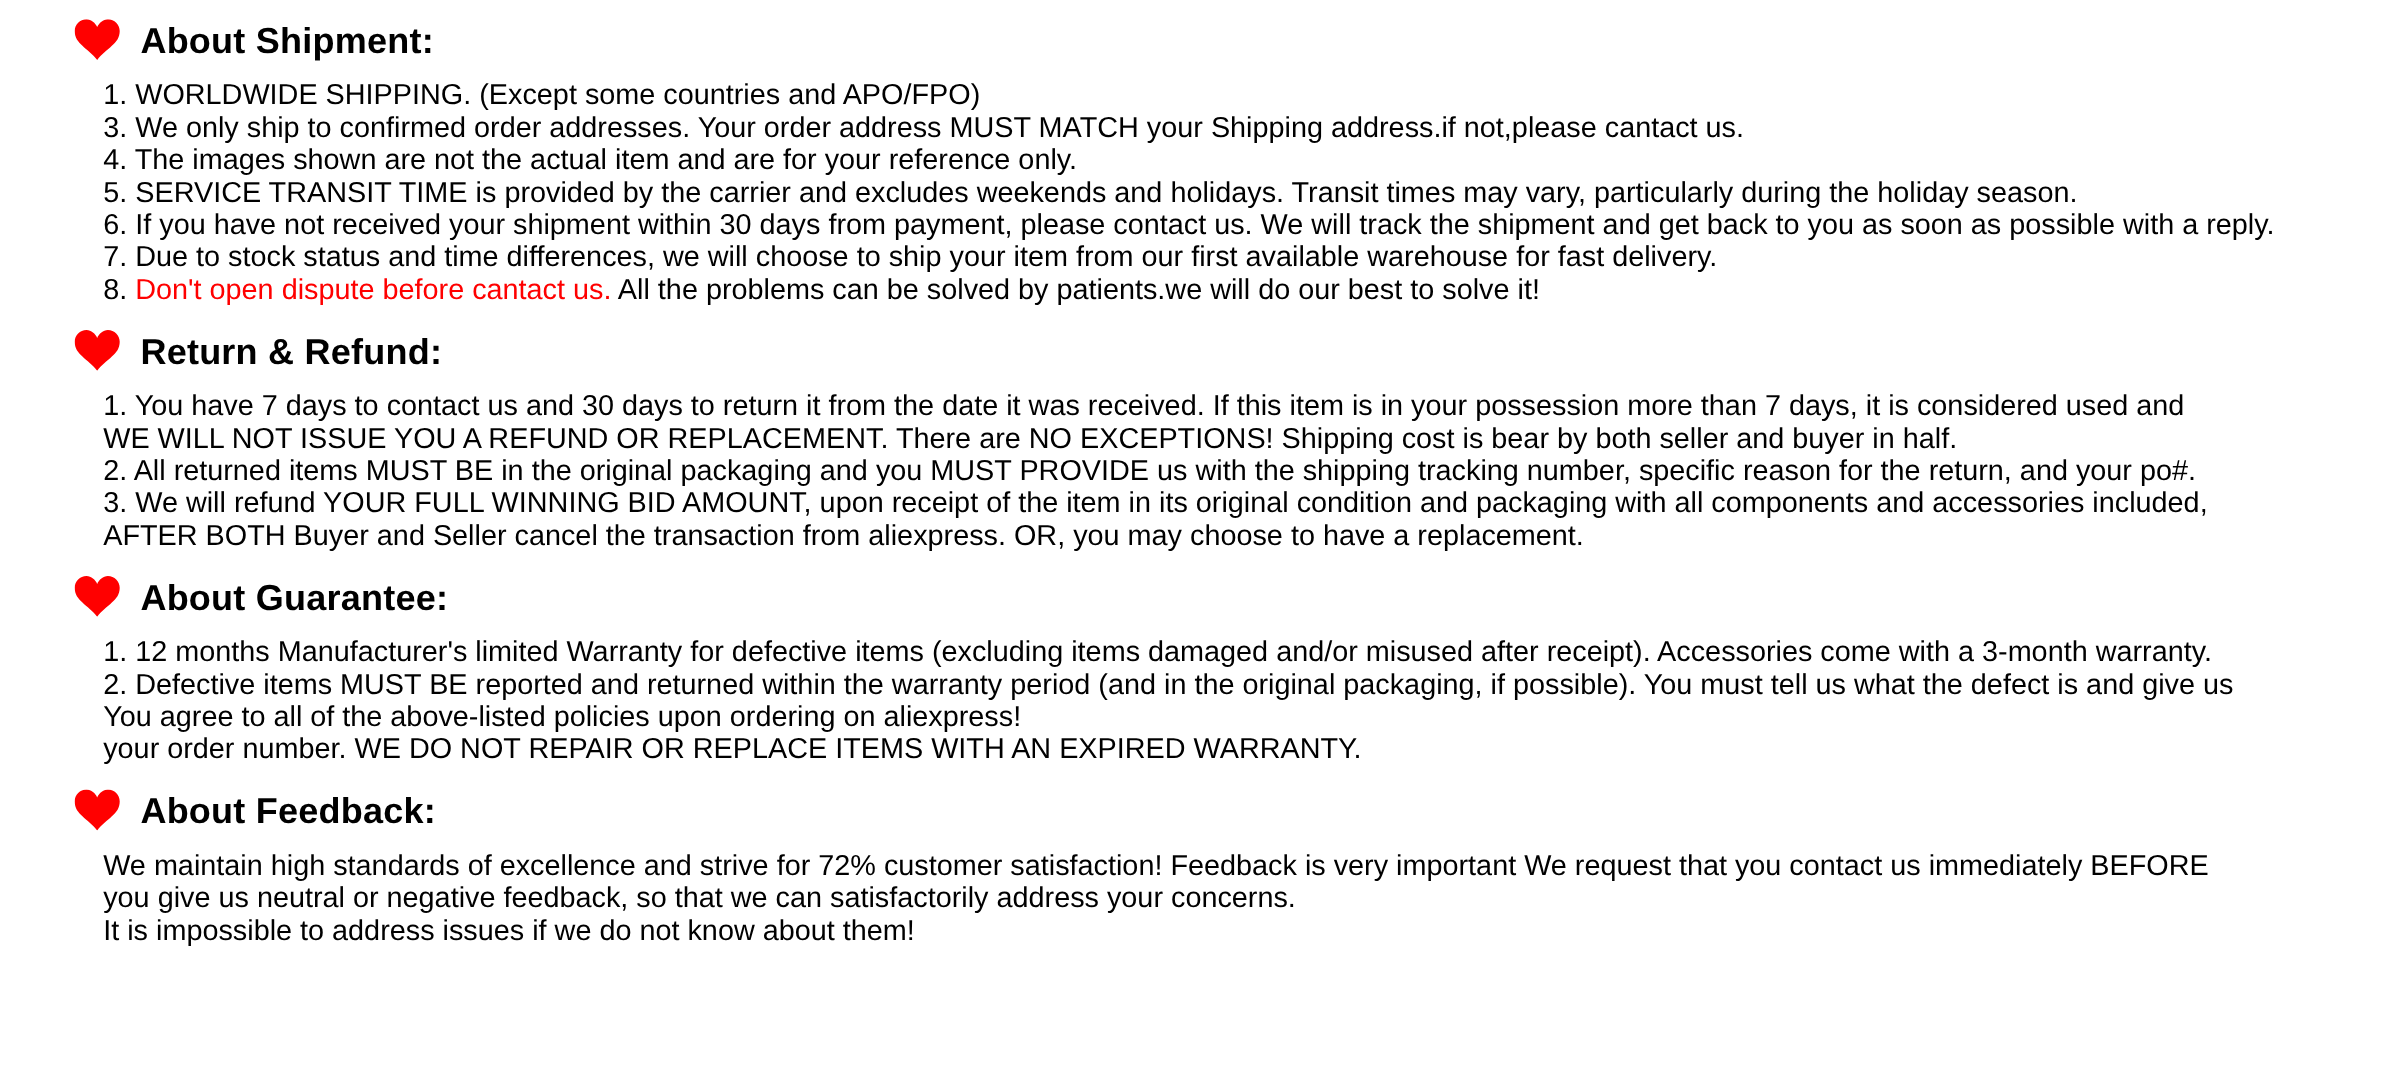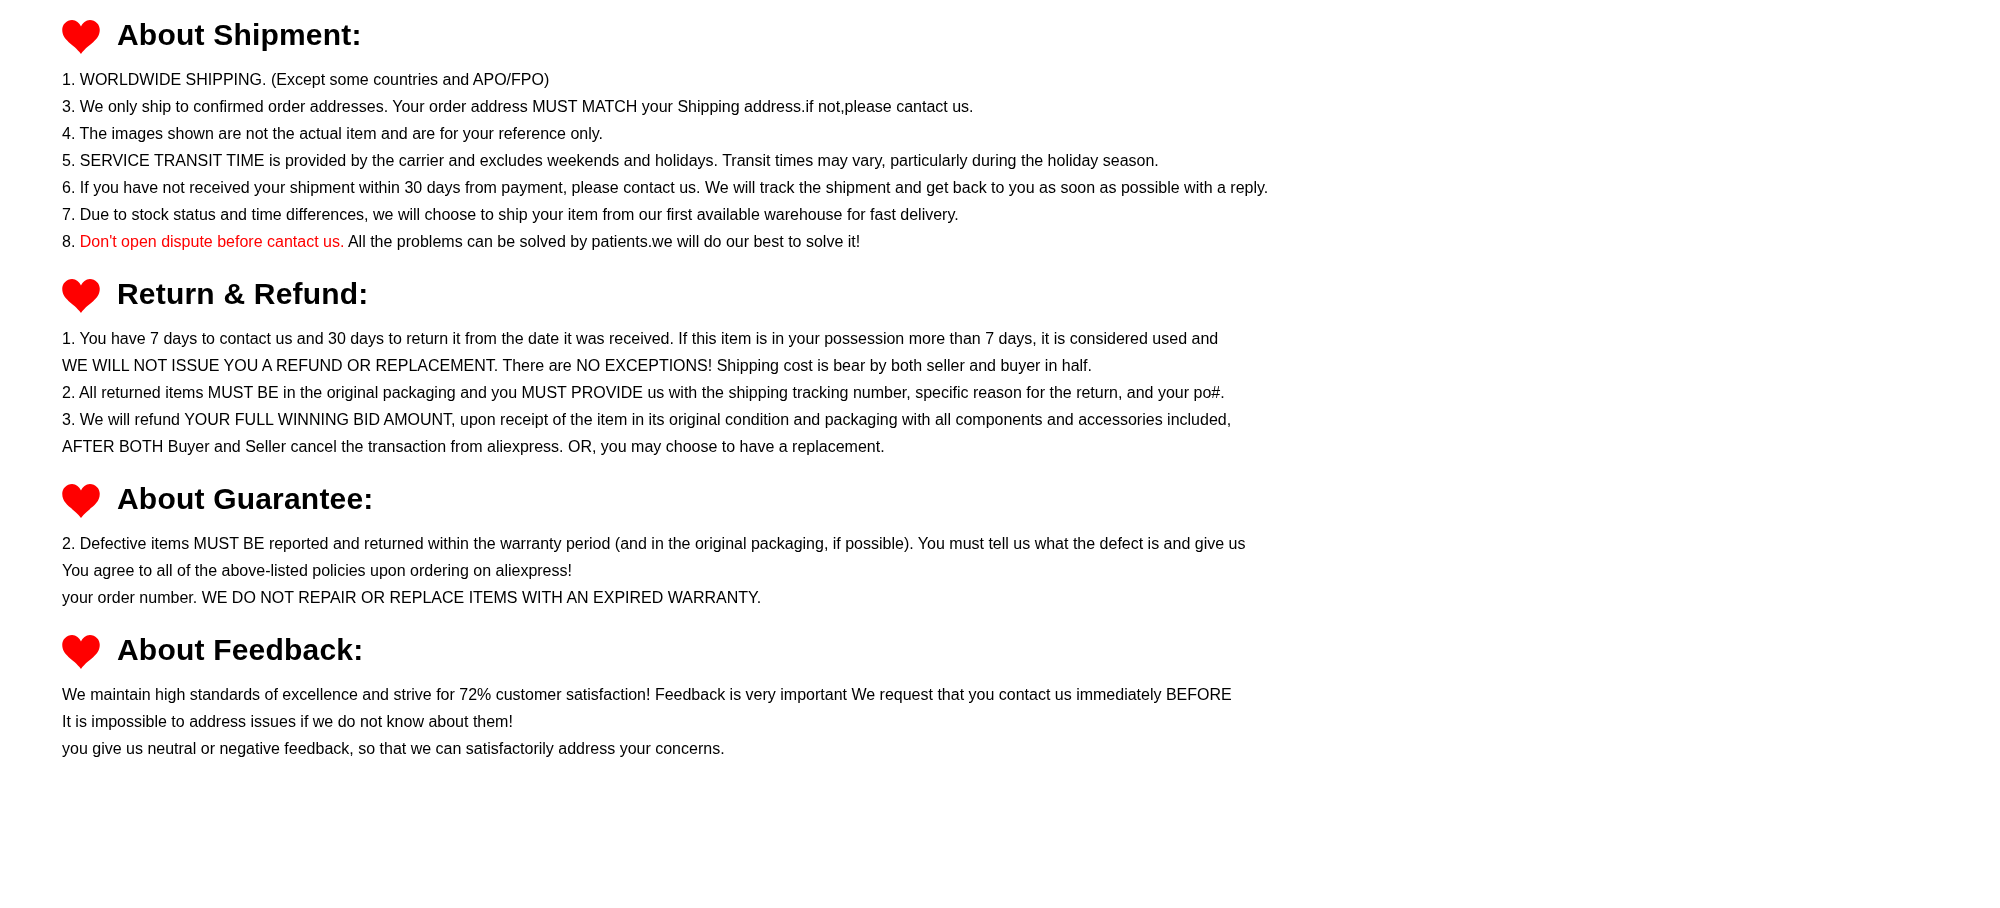--- a/index.html
+++ b/index.html
@@ -16,42 +16,43 @@
   }
   main.doc {
     padding: 16px 40px 0 62px;
     box-sizing: border-box;
   }
   section.policy-section {
     margin: 0 0 20px 0;
   }
   .heading {
     display: flex;
-    align-items: flex-end;
+    align-items: flex-start;
     gap: 17px;
     margin: 0 0 12px 0;
     font-size: 30px;
     line-height: 38px;
     font-weight: 700;
     letter-spacing: 0.2px;
     color: #000000;
   }
   .heart {
     display: inline-flex;
     align-items: center;
   }
   .heart svg {
     width: 38px;
     height: 34px;
     display: block;
     fill: var(--heart-color, #ff0000);
   }
   .body-lines {
-    font-size: 16px;
+    font-size: 24px;
     line-height: 27px;
+    margin-left: 24px;
   }
   .line {
     white-space: pre-wrap;
   }
   .warning {
     color: var(--warning-color, #ff0000);
   }
 </style>
 </head>
 <body style="background: rgb(255, 255, 255); color: rgb(0, 0, 0);">
@@ -96,33 +97,34 @@
     <section class="policy-section">
       <h2 class="heading">
         <span class="heart">
           <svg viewBox="0 0 32 29" xmlns="http://www.w3.org/2000/svg">
             <path d="M23.6 0c-3.4 0-6.3 2.7-7.6 5.6C14.7 2.7 11.8 0 8.4 0 3.8 0 0 3.8 0 8.4c0 9.4 9.5 11.9 16 20.6 6.5-8.7 16-11.2 16-20.6C32 3.8 28.2 0 23.6 0z"></path>
           </svg>
         </span>
         <span>About Guarantee:</span>
       </h2>
       <div class="body-lines">
+        <div class="line"><span>1. 12 months Manufacturer's limited Warranty for defective items (excluding items damaged and/or misused after receipt). Accessories come with a 3-month warranty.</span></div>
         <div class="line"><span>2. Defective items MUST BE reported and returned within the warranty period (and in the original packaging, if possible). You must tell us what the defect is and give us</span></div>
         <div class="line"><span>You agree to all of the above-listed policies upon ordering on aliexpress!</span></div>
         <div class="line"><span>your order number. WE DO NOT REPAIR OR REPLACE ITEMS WITH AN EXPIRED WARRANTY.</span></div>
       </div>
     </section>
     <section class="policy-section">
       <h2 class="heading">
         <span class="heart">
           <svg viewBox="0 0 32 29" xmlns="http://www.w3.org/2000/svg">
             <path d="M23.6 0c-3.4 0-6.3 2.7-7.6 5.6C14.7 2.7 11.8 0 8.4 0 3.8 0 0 3.8 0 8.4c0 9.4 9.5 11.9 16 20.6 6.5-8.7 16-11.2 16-20.6C32 3.8 28.2 0 23.6 0z"></path>
           </svg>
         </span>
         <span>About Feedback:</span>
       </h2>
       <div class="body-lines">
         <div class="line"><span>We maintain high standards of excellence and strive for 72% customer satisfaction! Feedback is very important We request that you contact us immediately BEFORE</span></div>
+        <div class="line"><span>you give us neutral or negative feedback, so that we can satisfactorily address your concerns.</span></div>
         <div class="line"><span>It is impossible to address issues if we do not know about them!</span></div>
-        <div class="line"><span>you give us neutral or negative feedback, so that we can satisfactorily address your concerns.</span></div>
       </div>
     </section>
   </main>
 
 </body></html>

